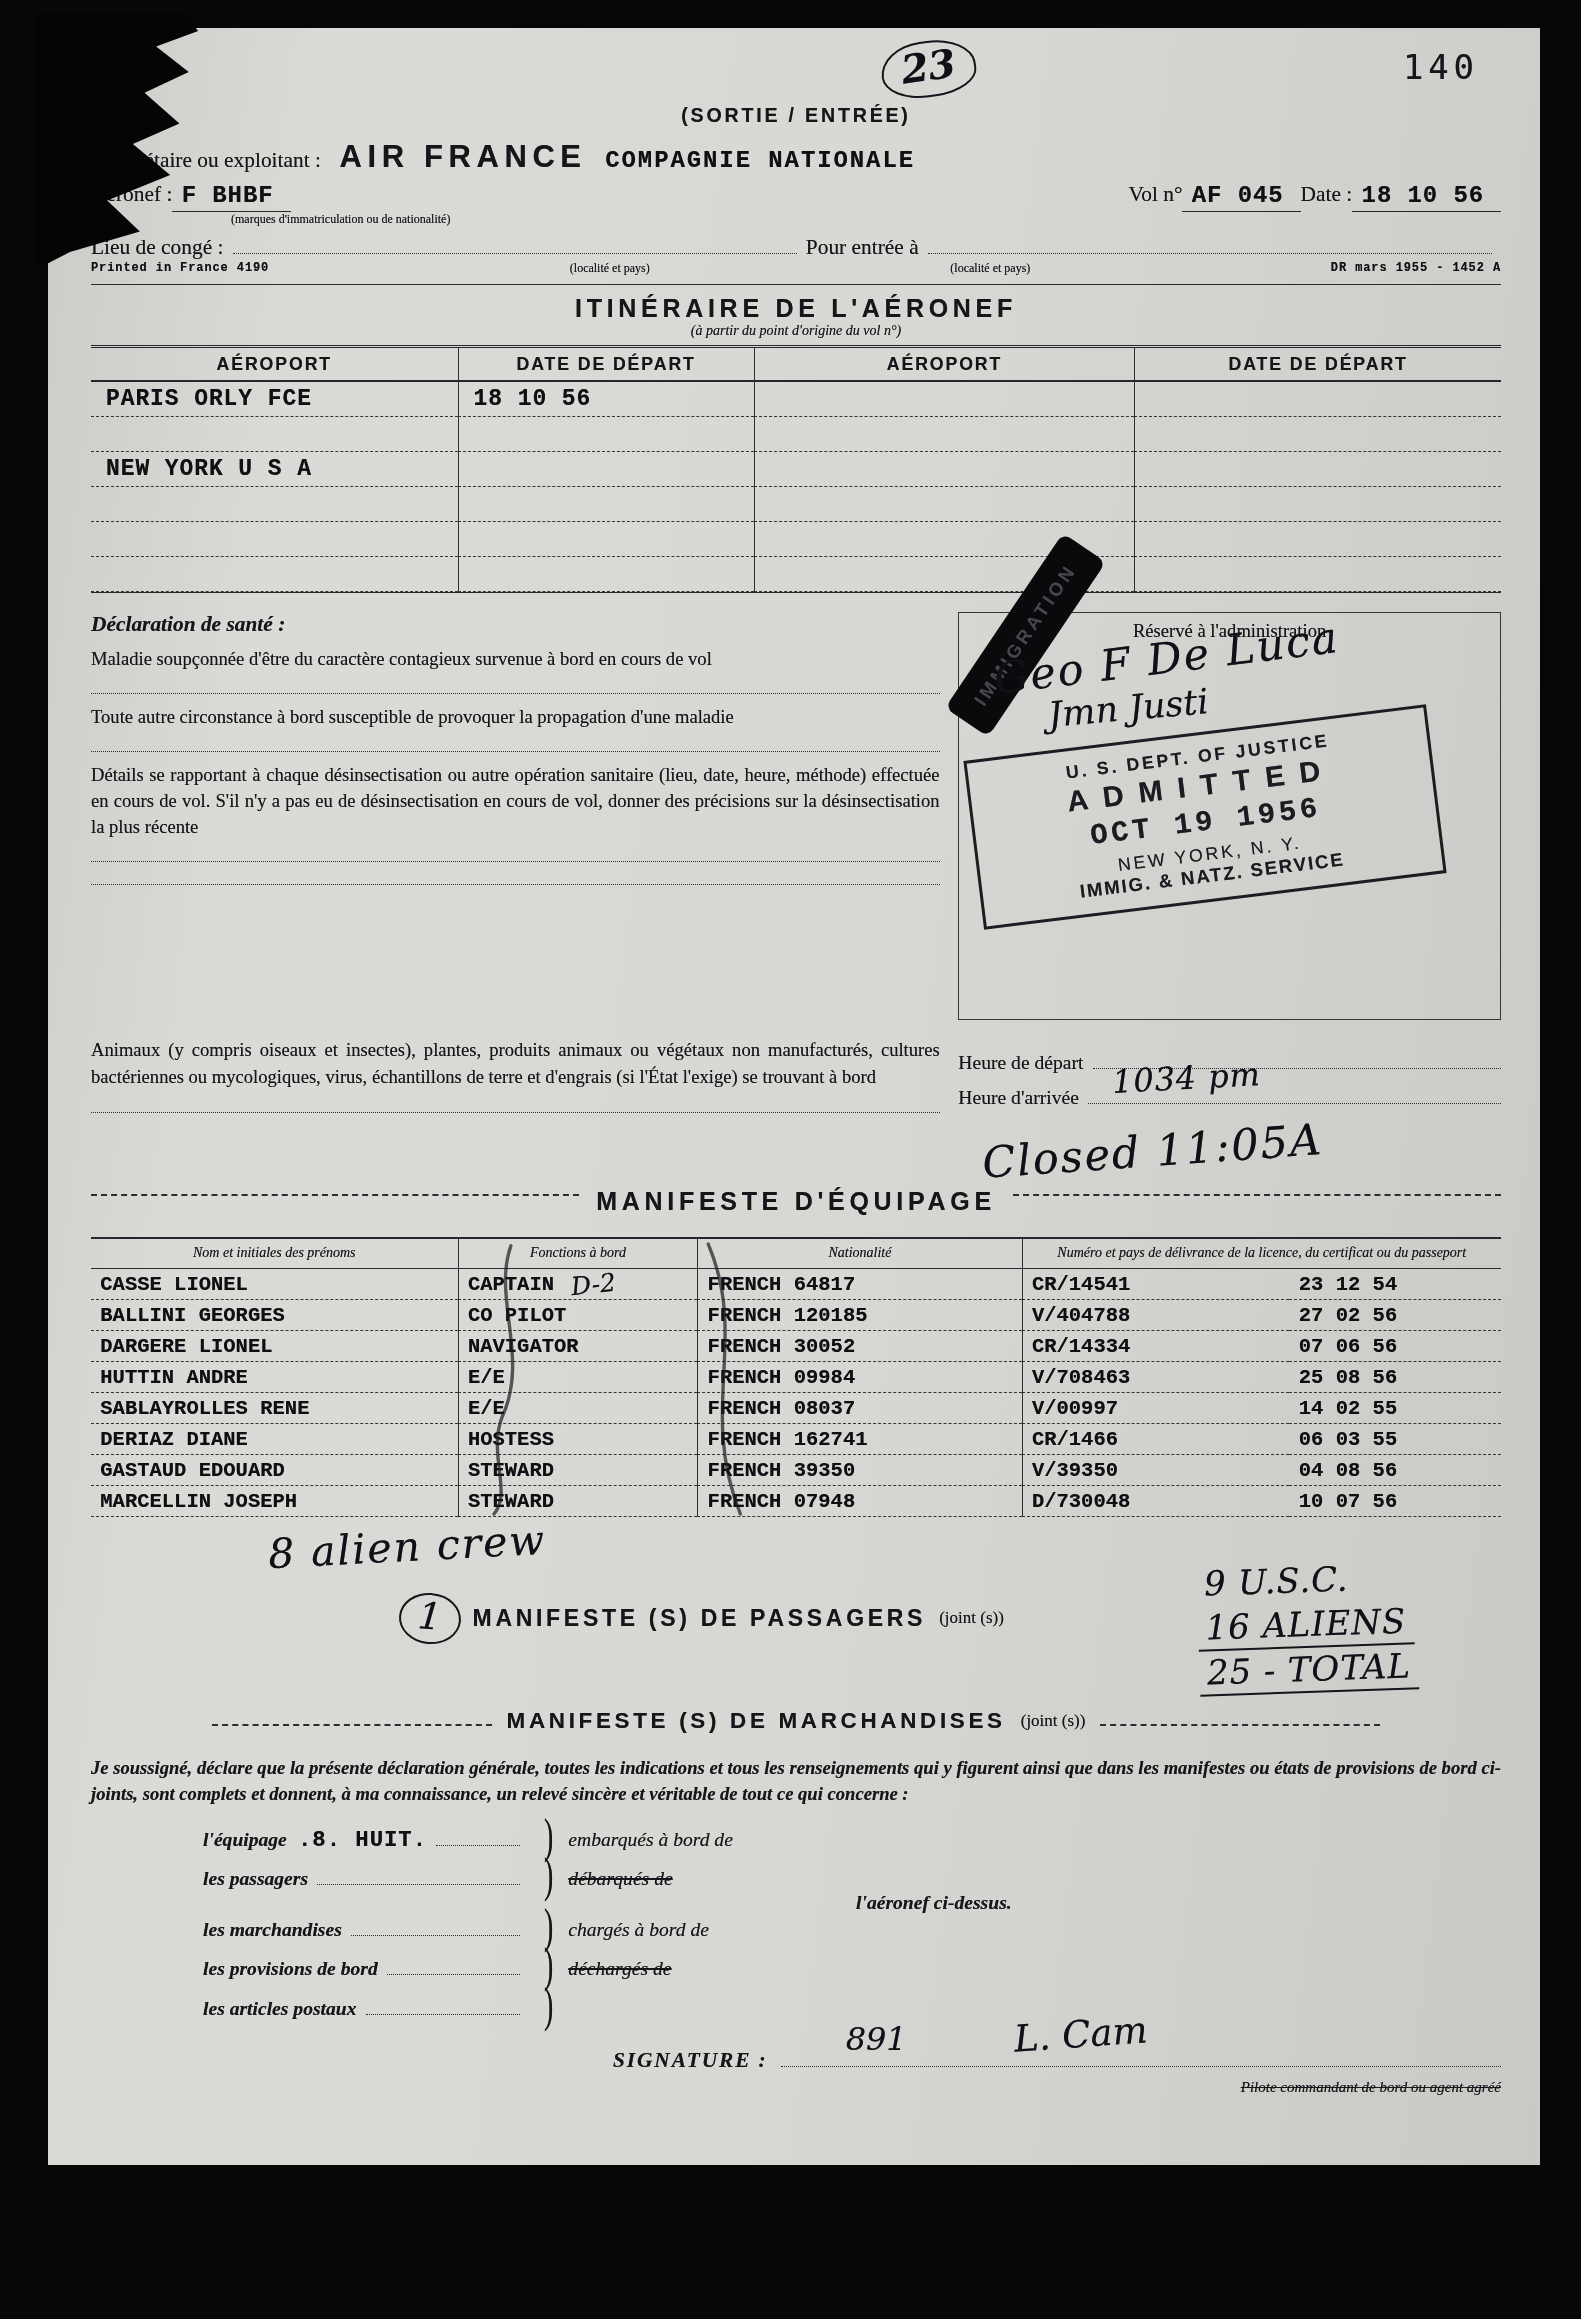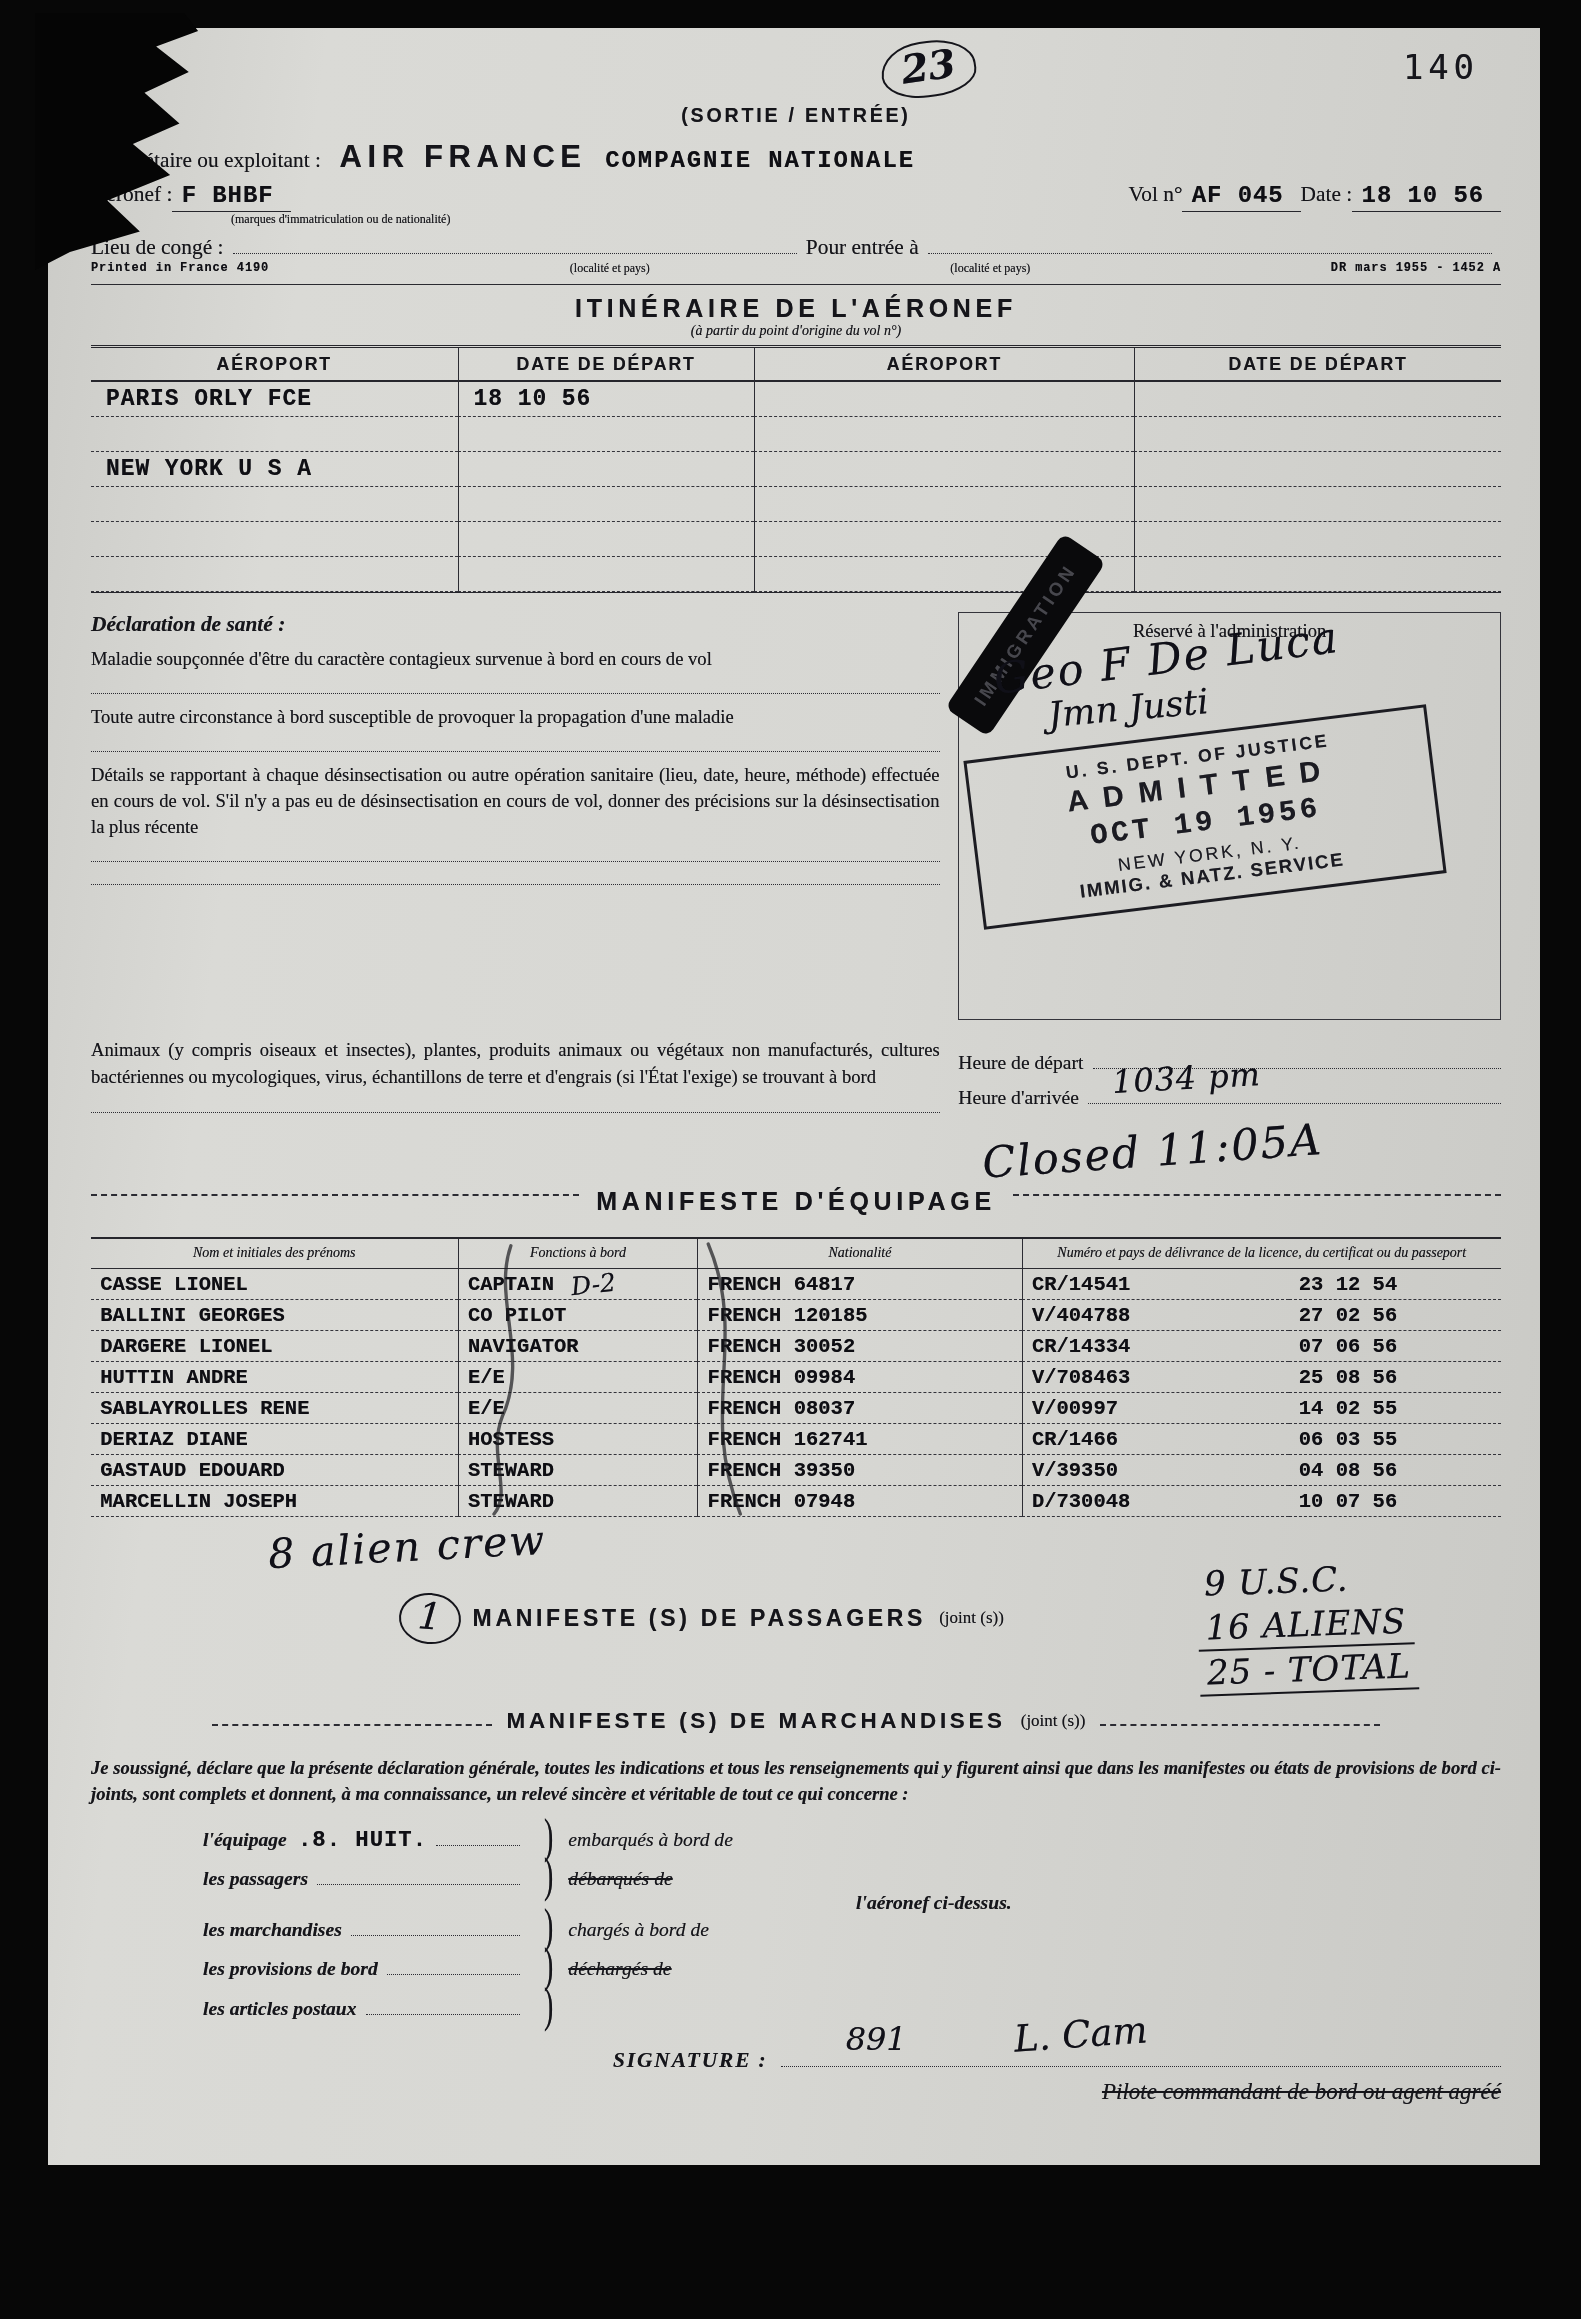--- a/index.html
+++ b/index.html
@@ -98,21 +98,21 @@
 .brace{font-size:28px;transform:scaleY(1.7);margin:0 15px;display:inline-block}
 .ir{font-size:19.6px;font-style:italic}
 .struck{text-decoration:line-through;text-decoration-thickness:1.9px}
 .acref{position:absolute;left:653px;top:71px;font-size:19.6px;font-style:italic;font-weight:700}
 .gap{height:11.2px}
 .sigrow{display:flex;align-items:baseline;margin:26px 0 0 522px}
 .sig-label{font-size:21.4px;font-style:italic;font-weight:700;letter-spacing:1.9px}
 .sig-fill{flex:1;border-bottom:1.9px dotted #2c2c33;height:15px;margin-left:13px;position:relative}
 .sig-hand1{position:absolute;left:65px;top:-32px;font-size:32px}
 .sig-hand2{position:absolute;left:233px;top:-39px;font-size:37px;transform:rotate(-4deg)}
-.sig-note{text-align:right;font-size:23px;font-style:italic;text-decoration:line-through;margin-top:5.6px}
+.sig-note{text-align:right;font-size:15px;font-style:italic;text-decoration:line-through;margin-top:5.6px}
 </style>
 </head>
 <body>
 
 <div class="torn"></div>
 
 <div class="paper">
 
   <div class="toprow">
     <span class="circled hand">23</span>

